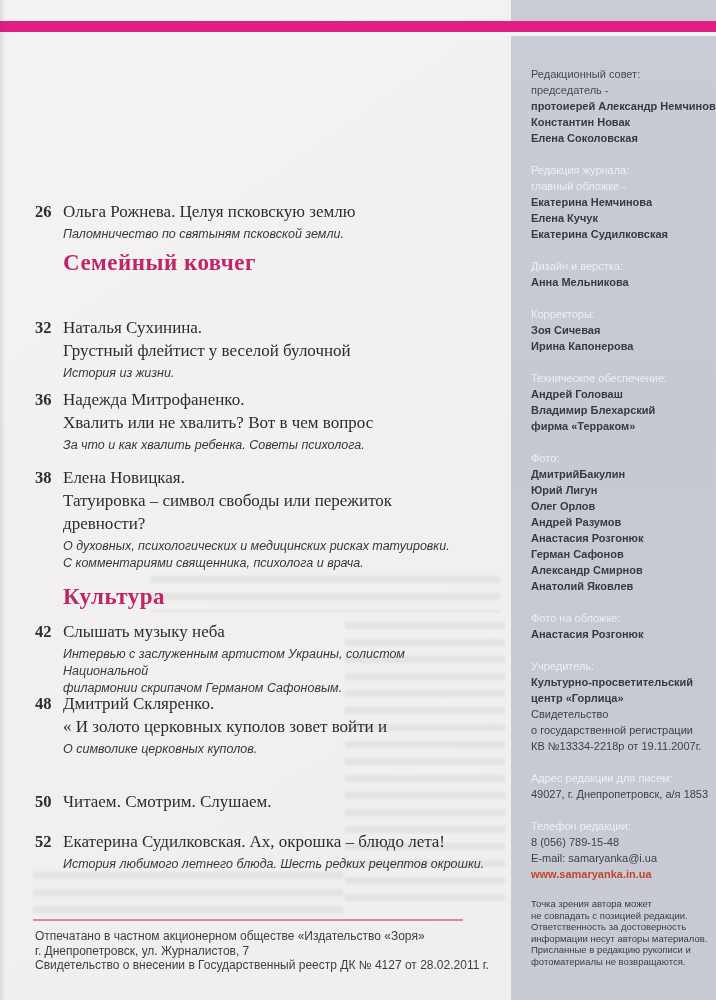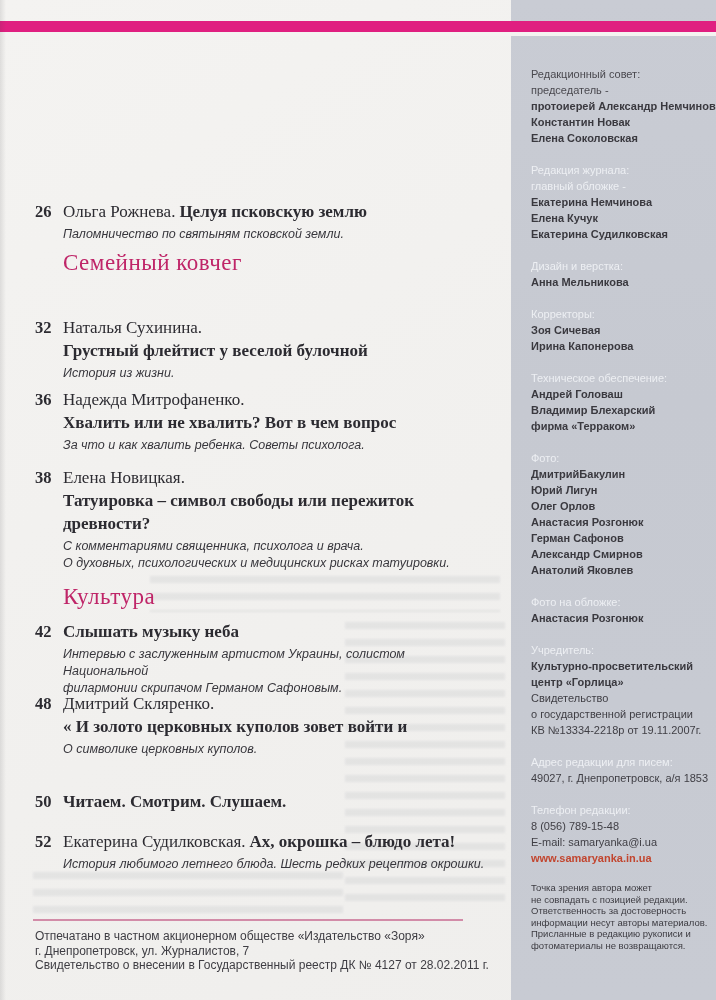--- a/index.html
+++ b/index.html
@@ -31,25 +31,25 @@
   
   .ghost{position:absolute;filter:blur(1.2px);pointer-events:none;
     background:repeating-linear-gradient(180deg,rgba(105,110,125,.09) 0 7px,rgba(0,0,0,0) 7px 17px);}
   
   .entry{position:absolute;left:35px;width:455px;display:flex;}
   .num{flex:0 0 28px;width:28px;font-family:"Liberation Serif","DejaVu Serif",serif;
     font-size:16.5px;font-weight:700;color:#2c2b31;line-height:23px;}
   .body{flex:1;}
   .tline{font-family:"Liberation Serif","DejaVu Serif",serif;font-size:17px;line-height:23px;color:#2c2b31;}
   .author{font-weight:400;margin-right:4px;}
-  .ttl{font-weight:700;}
+  .ttl{font-weight:400;}
   .sub{font-style:italic;font-size:12.5px;line-height:17px;color:#38373d;margin-top:3px;}
   .sub + .sub{margin-top:0;}
   .section-head{position:absolute;left:63px;font-family:"Liberation Serif","DejaVu Serif",serif;
-    font-size:23px;line-height:30px;font-weight:400;color:#bf2568;letter-spacing:.5px;}
+    font-size:23px;line-height:30px;font-weight:700;color:#bf2568;letter-spacing:.5px;}
   
   .footer-rule{position:absolute;left:33px;top:919px;width:430px;height:2px;background:#d28fa8;
     background:#d28ca8;}
   .footer{position:absolute;left:35px;top:929px;width:460px;}
   .footer div{font-size:12px;line-height:14.5px;color:#3e3d43;}
 </style>
 </head>
 <body>
 
 <div class="page">
@@ -89,20 +89,21 @@
         <div class="sb-line sb-name">Андрей Головаш</div>
         <div class="sb-line sb-name">Владимир Блехарский</div>
         <div class="sb-line sb-name">фирма «Терраком»</div>
       </div>
 
       <div class="sb-group">
         <div class="sb-line sb-label">Фото:</div>
         <div class="sb-line sb-name">ДмитрийБакулин</div>
         <div class="sb-line sb-name">Юрий Лигун</div>
         <div class="sb-line sb-name">Олег Орлов</div>
+        <div class="sb-line sb-name">Андрей Разумов</div>
         <div class="sb-line sb-name">Анастасия Розгонюк</div>
         <div class="sb-line sb-name">Герман Сафонов</div>
         <div class="sb-line sb-name">Александр Смирнов</div>
         <div class="sb-line sb-name">Анатолий Яковлев</div>
       </div>
 
       <div class="sb-group">
         <div class="sb-line sb-label">Фото на  обложке:</div>
         <div class="sb-line sb-name">Анастасия Розгонюк</div>
       </div>
@@ -176,22 +177,22 @@
       <div class="sub">За что и как хвалить ребенка. Советы психолога.</div>
     </div>
   </div>
 
   <div class="entry" style="top:466px">
     <span class="num">38</span>
     <div class="body">
       <div class="tline"><span class="author">Елена Новицкая.</span></div>
       <div class="tline ttl">Татуировка – символ свободы или пережиток</div>
       <div class="tline ttl">древности?</div>
+      <div class="sub">О духовных, психологических и медицинских рисках татуировки.</div>
       <div class="sub">С комментариями священника, психолога и врача.</div>
-      <div class="sub">О духовных, психологических и медицинских рисках татуировки.</div>
     </div>
   </div>
 
   <div class="section-head" style="top:582px">Культура</div>
 
   <div class="entry" style="top:620px">
     <span class="num">42</span>
     <div class="body">
       <div class="tline ttl">Слышать музыку неба</div>
       <div class="sub">Интервью с заслуженным артистом Украины, солистом Национальной</div>

